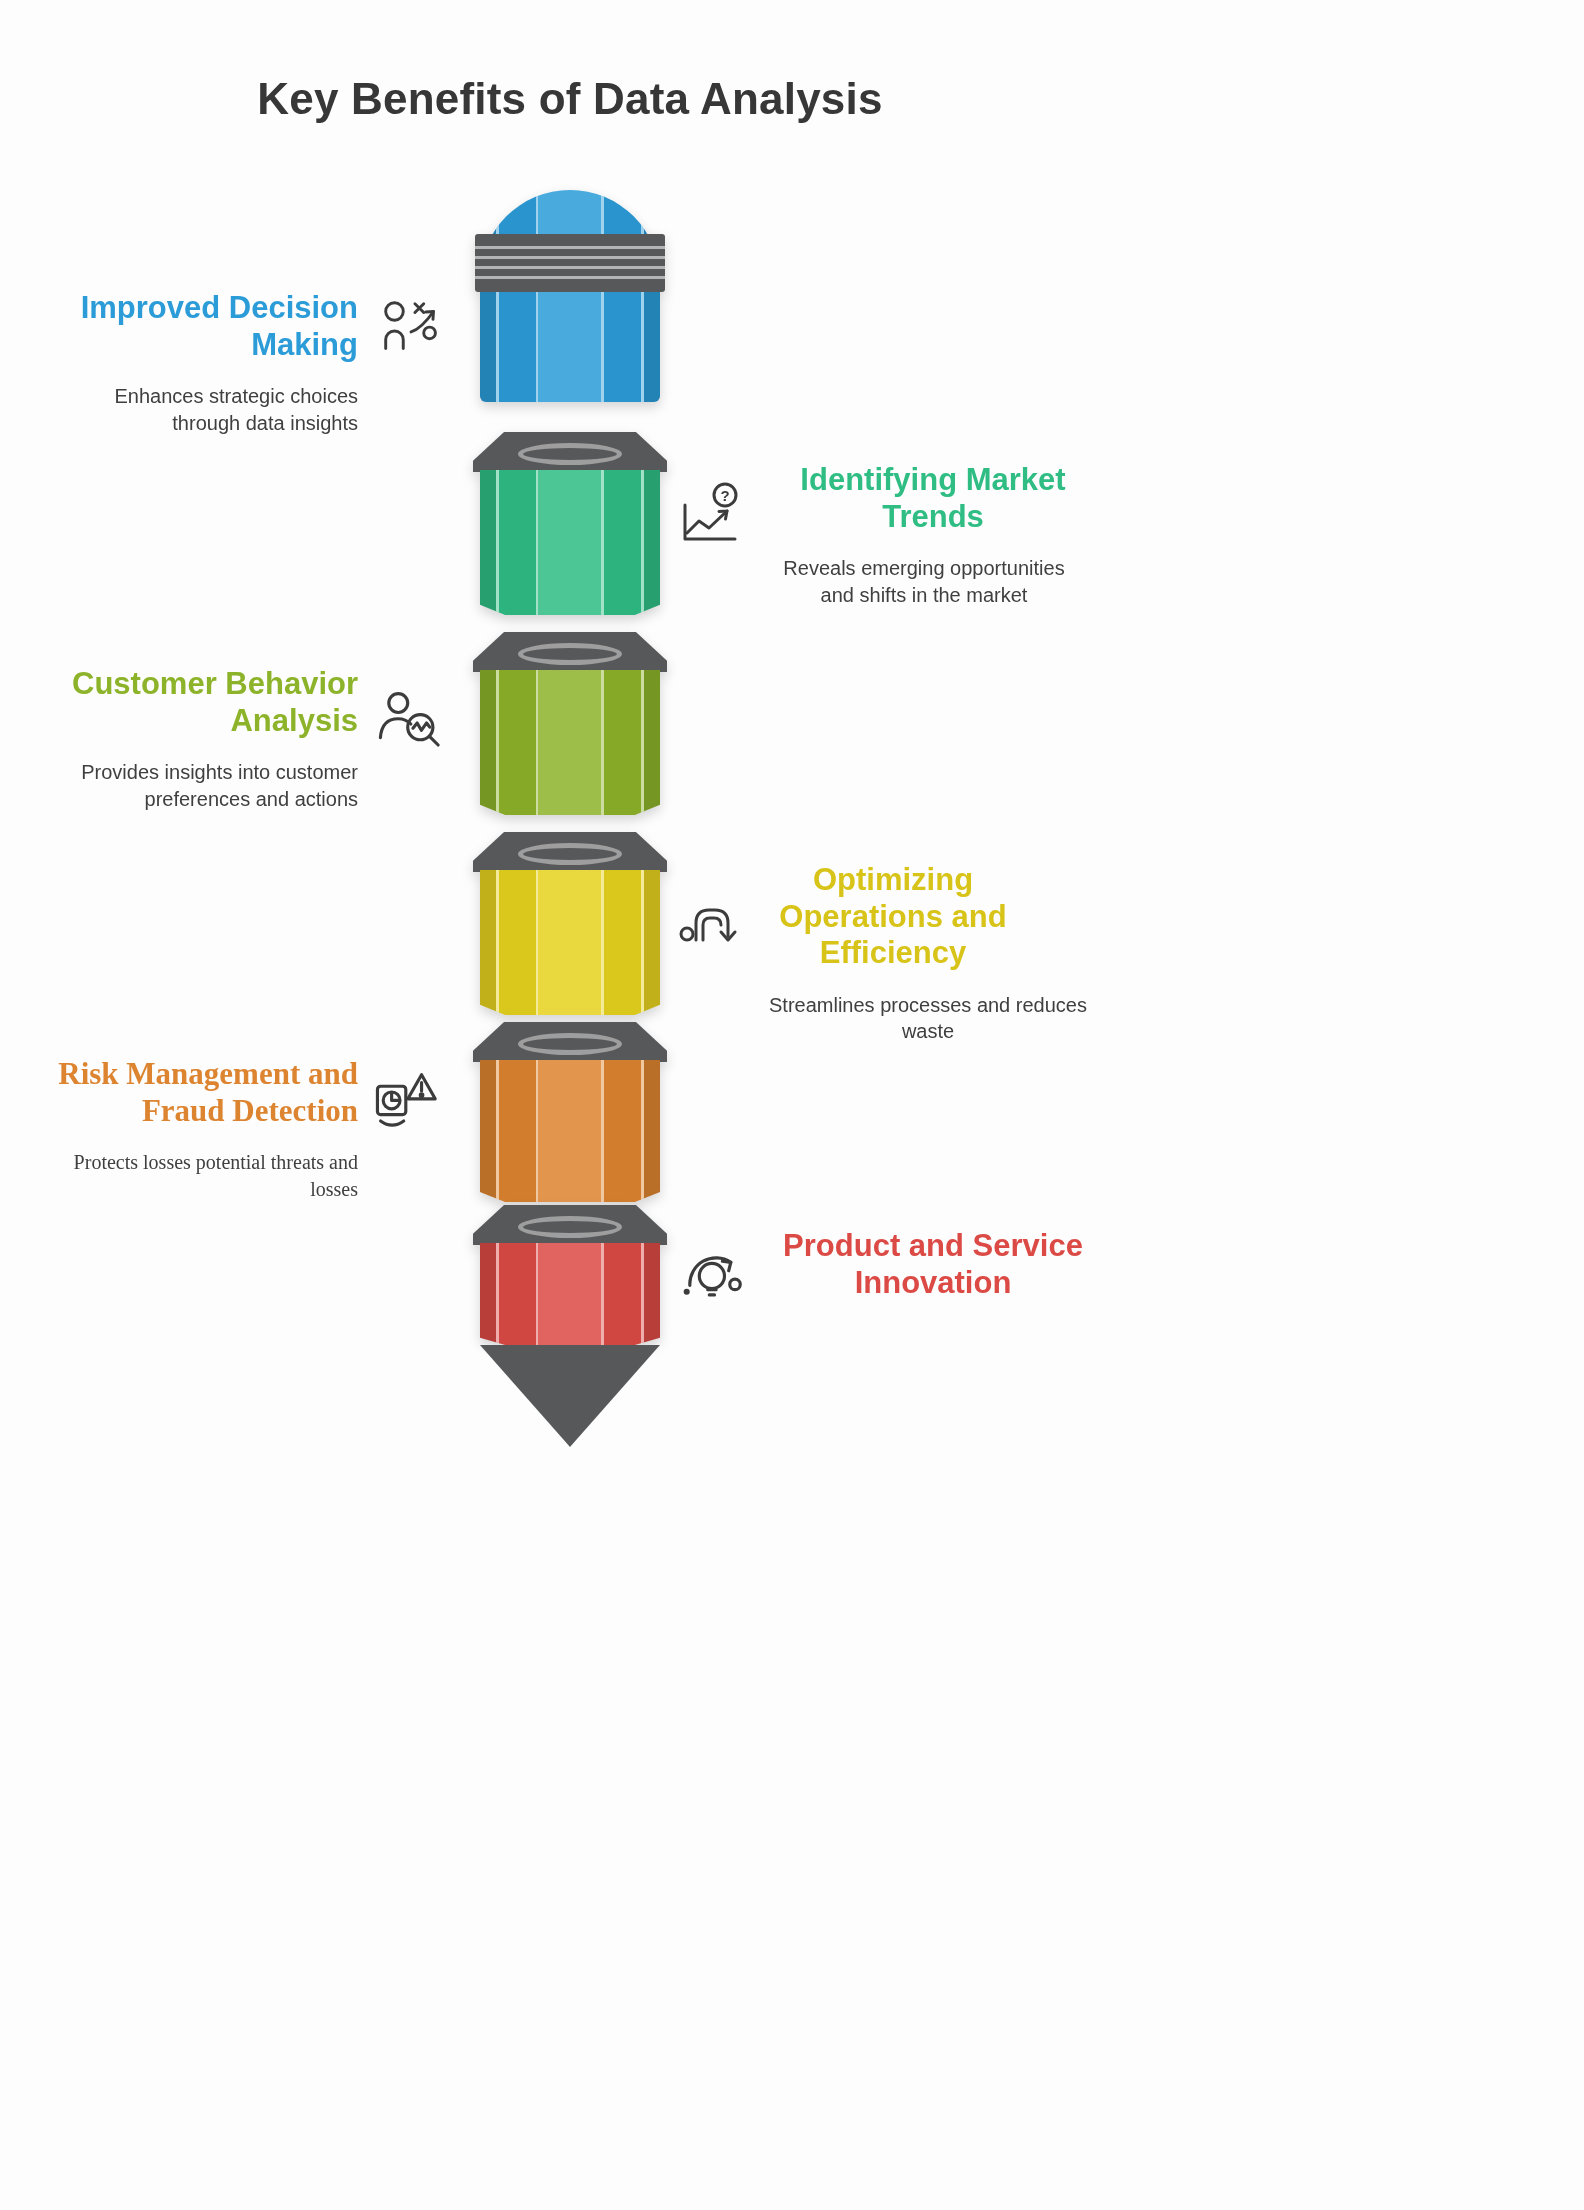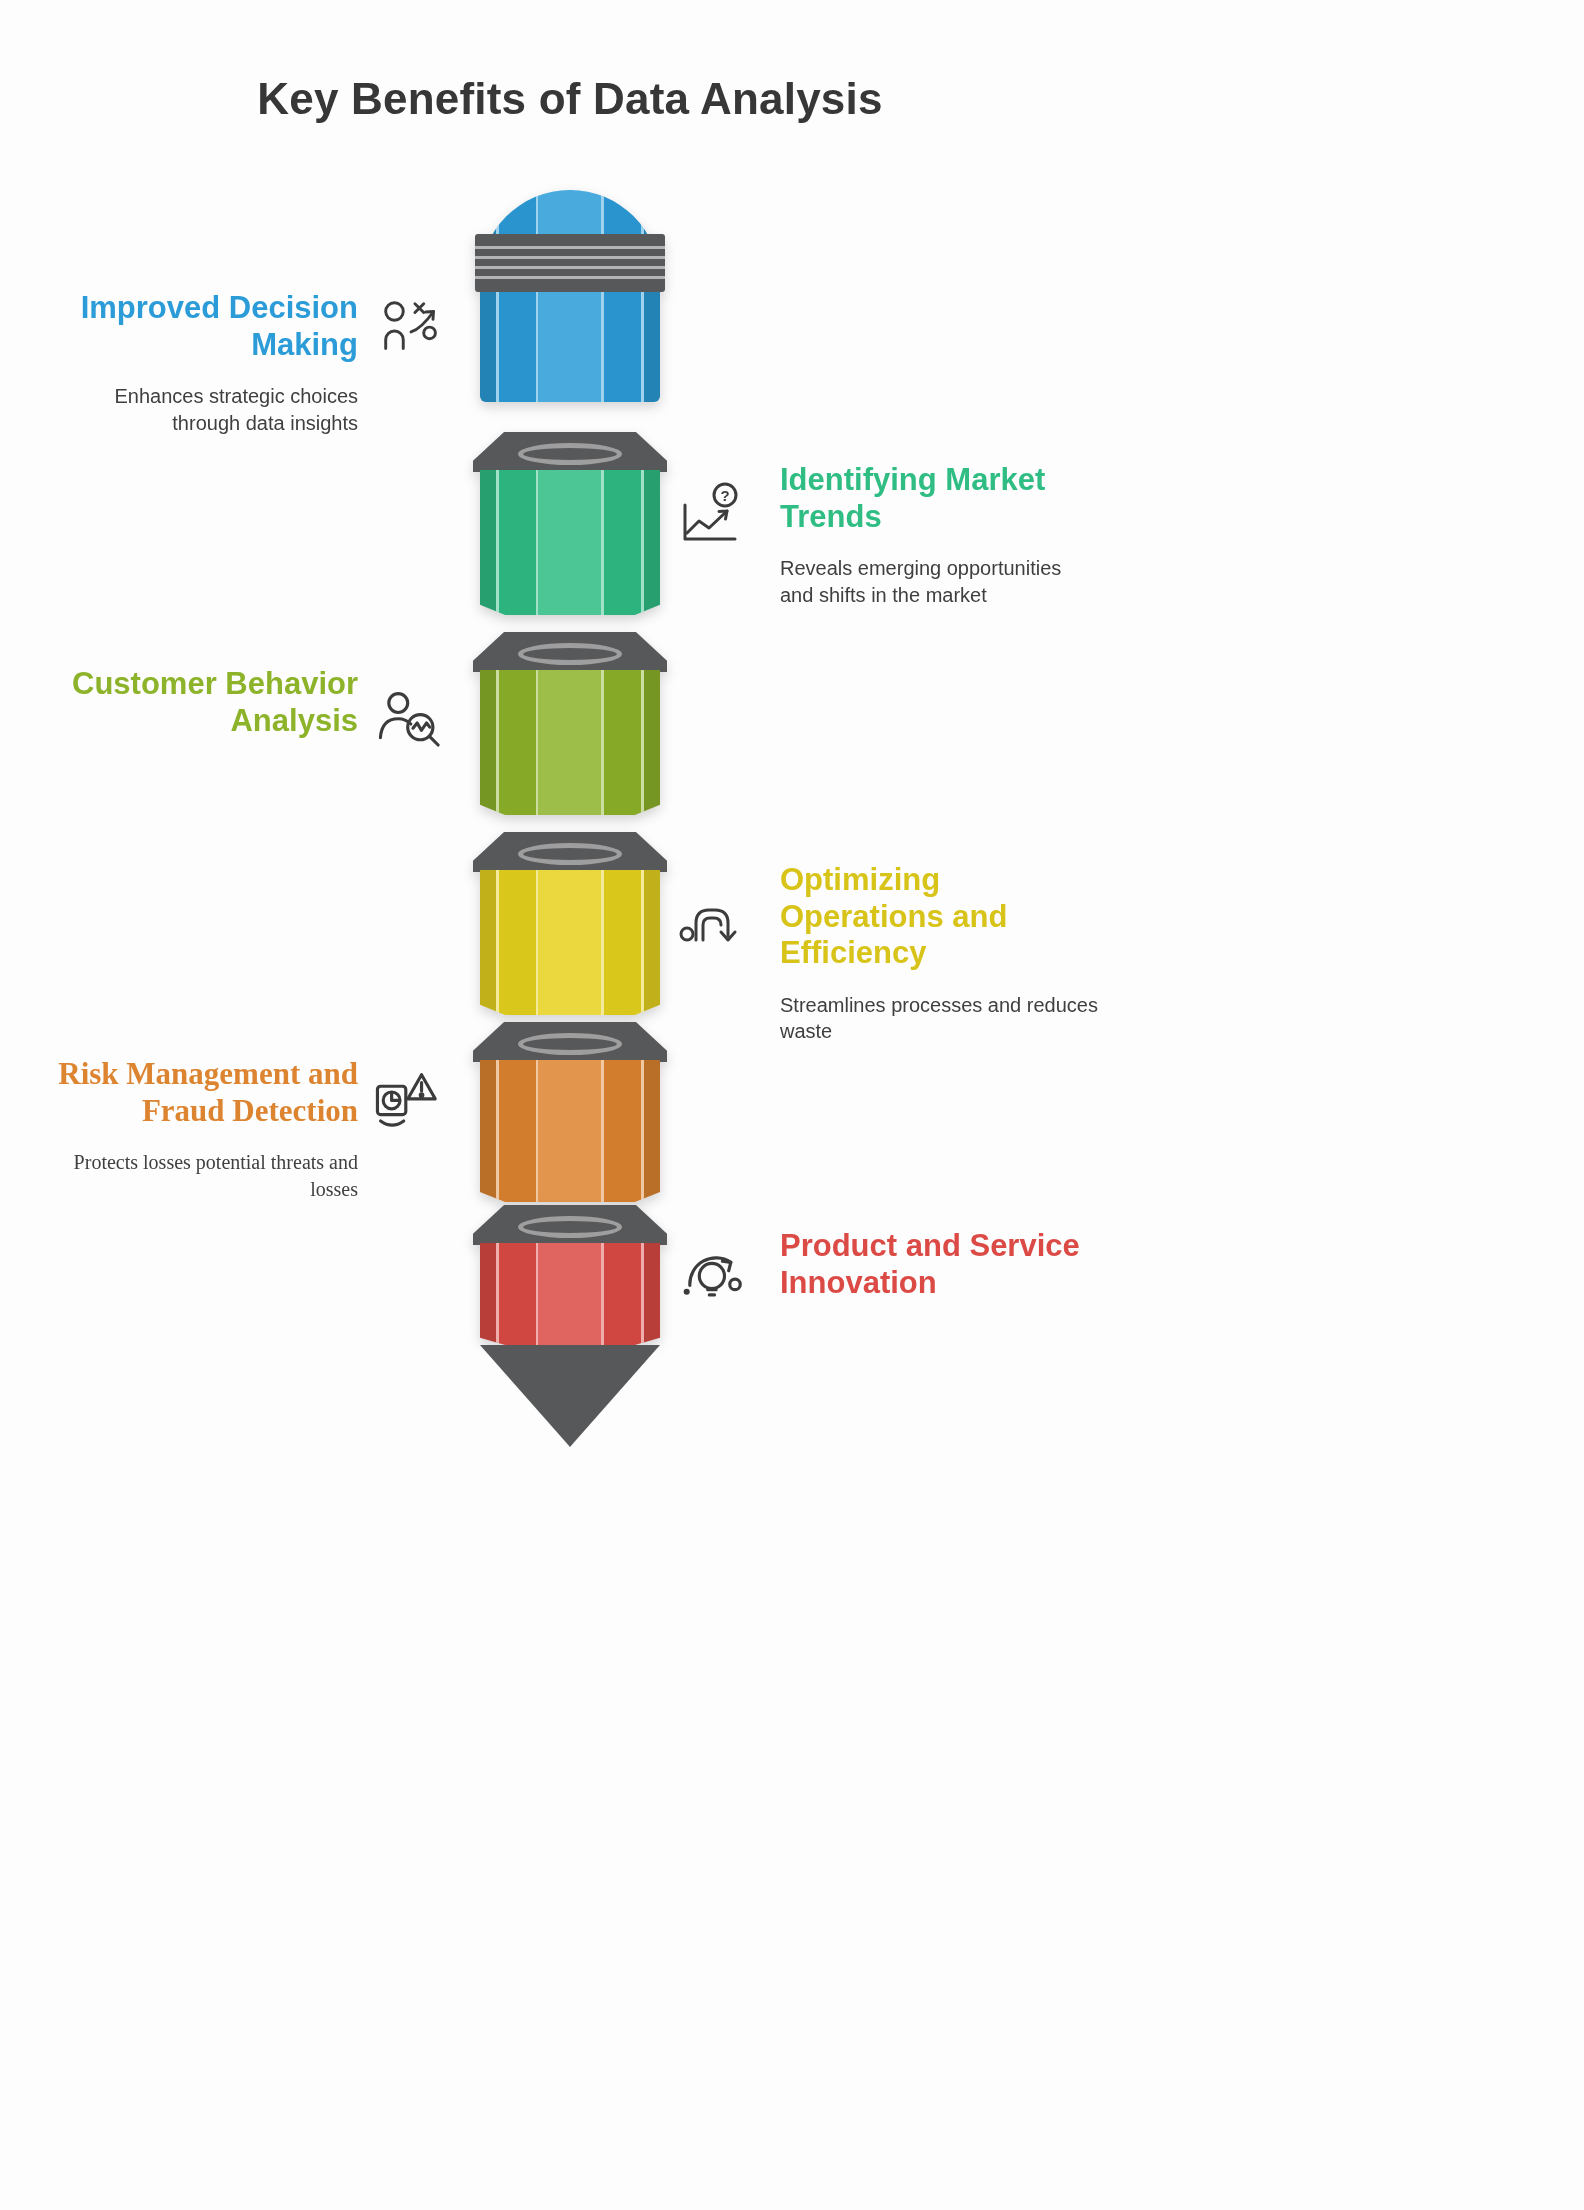--- a/index.html
+++ b/index.html
@@ -8,21 +8,21 @@
   .canvas { position:relative; width:1584px; height:2210px; background:#fdfdfd; overflow:hidden; }
 
   .title { position:absolute; top:74px; left:0; width:1140px; text-align:center;
            font-size:44px; font-weight:bold; color:#373737; letter-spacing:.2px; }
 
   
   .benefit { position:absolute; }
   .benefit .h { font-size:31px; font-weight:bold; line-height:1.18; }
   .benefit .d { margin-top:20px; font-size:20px; line-height:1.32; color:#3f3f3f; }
   .benefit.left  { text-align:right; }
-  .benefit.right { text-align:left;margin-left:12px; }
+  .benefit.right { text-align:center; }
 
   .icon { position:absolute; }
   svg.ic { width:100%; height:100%; stroke:#3c3c3c; fill:none;
            stroke-width:3; stroke-linecap:round; stroke-linejoin:round; }
   svg.ic text { stroke:none; fill:#3c3c3c; font-family:"Liberation Sans", sans-serif; font-weight:bold; }
 
   
   .pencil { position:absolute; left:480px; top:0; width:180px; height:2210px; }
 
   .eraser { position:absolute; left:0; top:190px; width:180px; height:212px;
@@ -140,20 +140,21 @@
       <path d="M13 27 V61 H63"></path>
       <path d="M15 55 L27 43 L37 50 L55 33"></path>
       <path d="M55 33 l-8 0.5 M55 33 l-1.5 8"></path>
       <circle cx="53" cy="17" r="11"></circle>
       <text x="53" y="22.5" font-size="15" text-anchor="middle">?</text>
     </svg>
   </div>
 
   <section class="benefit left" style="left:46px; top:666px; width:312px;">
     <h2 class="h" style="color: rgb(141, 179, 42);">Customer Behavior Analysis</h2>
+    <p class="d">Provides insights into customer preferences and actions</p>
   </section>
   <div class="icon" style="left:372px; top:682px; width:84px; height:84px;">
     <svg class="ic" viewBox="0 0 80 80">
       <circle cx="25" cy="20" r="9"></circle>
       <path d="M8 53 c1 -13 8 -18 17 -18 c5 0 9 2 12 5"></path>
       <circle cx="46" cy="43" r="12"></circle>
       <path d="M55 52 L63 60"></path>
       <path d="M39 44 l4 -5 l4 7 l5 -7 l3 4"></path>
     </svg>
   </div>

